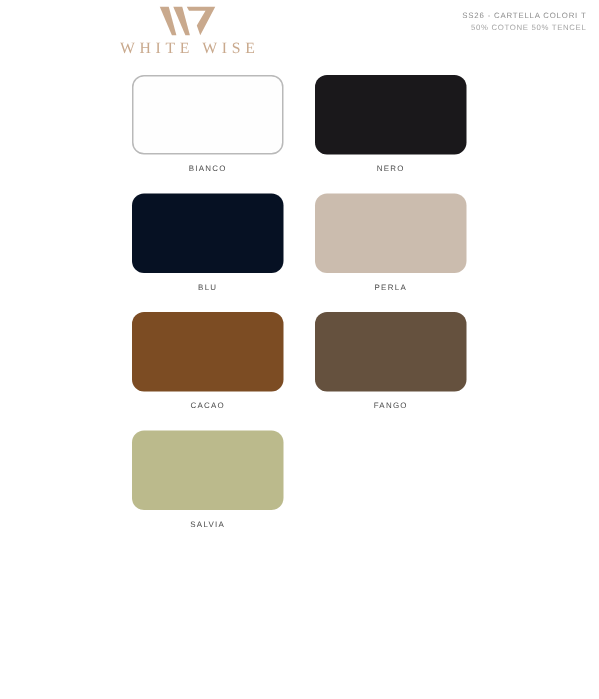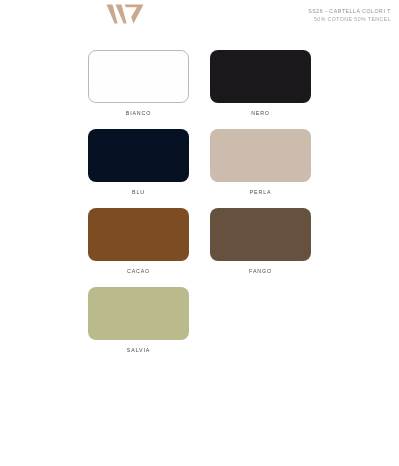--- a/index.html
+++ b/index.html
@@ -129,20 +129,21 @@
 <div class="page">
 
   <div class="header">
 
     <div class="brand">
       <svg class="brand-mark" viewBox="0 0 38 20">
         <polygon points="0.5,0.5 6.5,0.5 11.6,19.5 8.6,19.5" fill="#c9a98d"></polygon>
         <polygon points="9.5,0.5 15.5,0.5 20.6,19.5 17.6,19.5" fill="#c9a98d"></polygon>
         <polygon points="18.5,0.5 37.5,0.5 27.5,19.5 25.2,13.0 31.0,3.2 20.0,3.2" fill="#c9a98d"></polygon>
       </svg>
+      <span class="brand-name">WHITE WISE</span>
     </div>
 
     <div class="header-meta">
       <span class="meta-line1">SS26 - CARTELLA COLORI  T</span>
       <span class="meta-line2">50% COTONE 50% TENCEL</span>
     </div>
 
   </div>
 
   <div class="swatch-grid">

